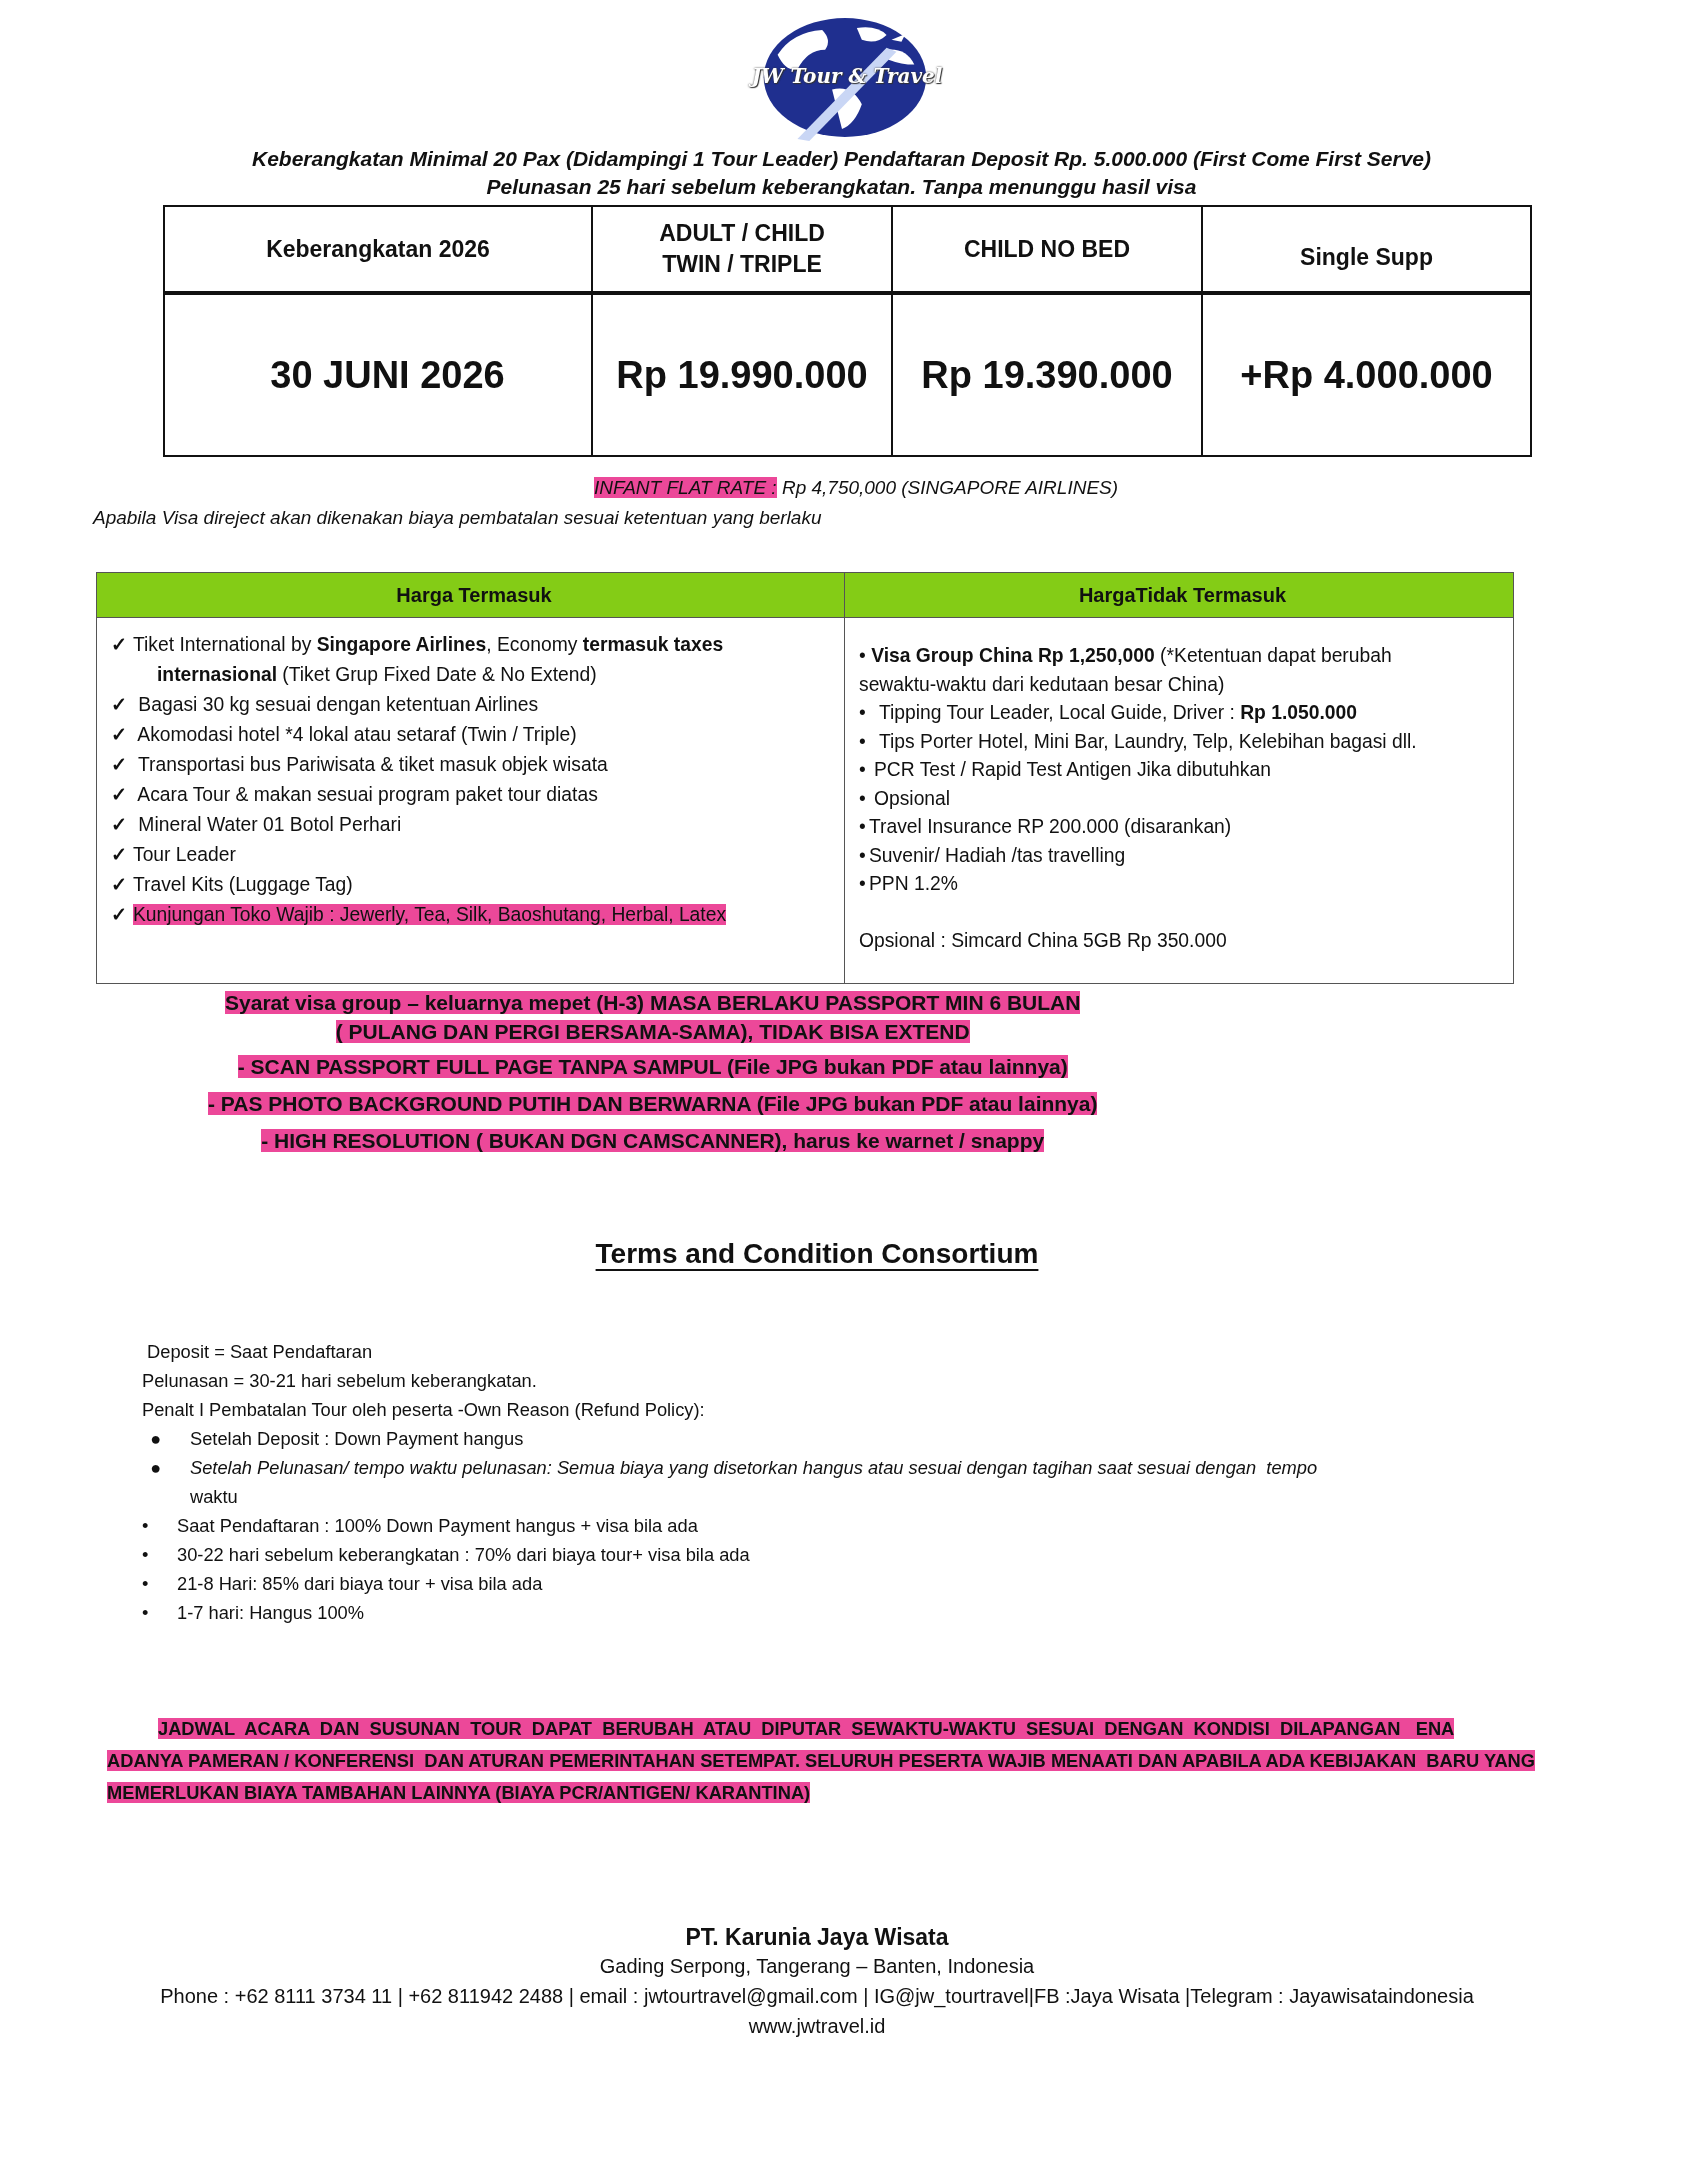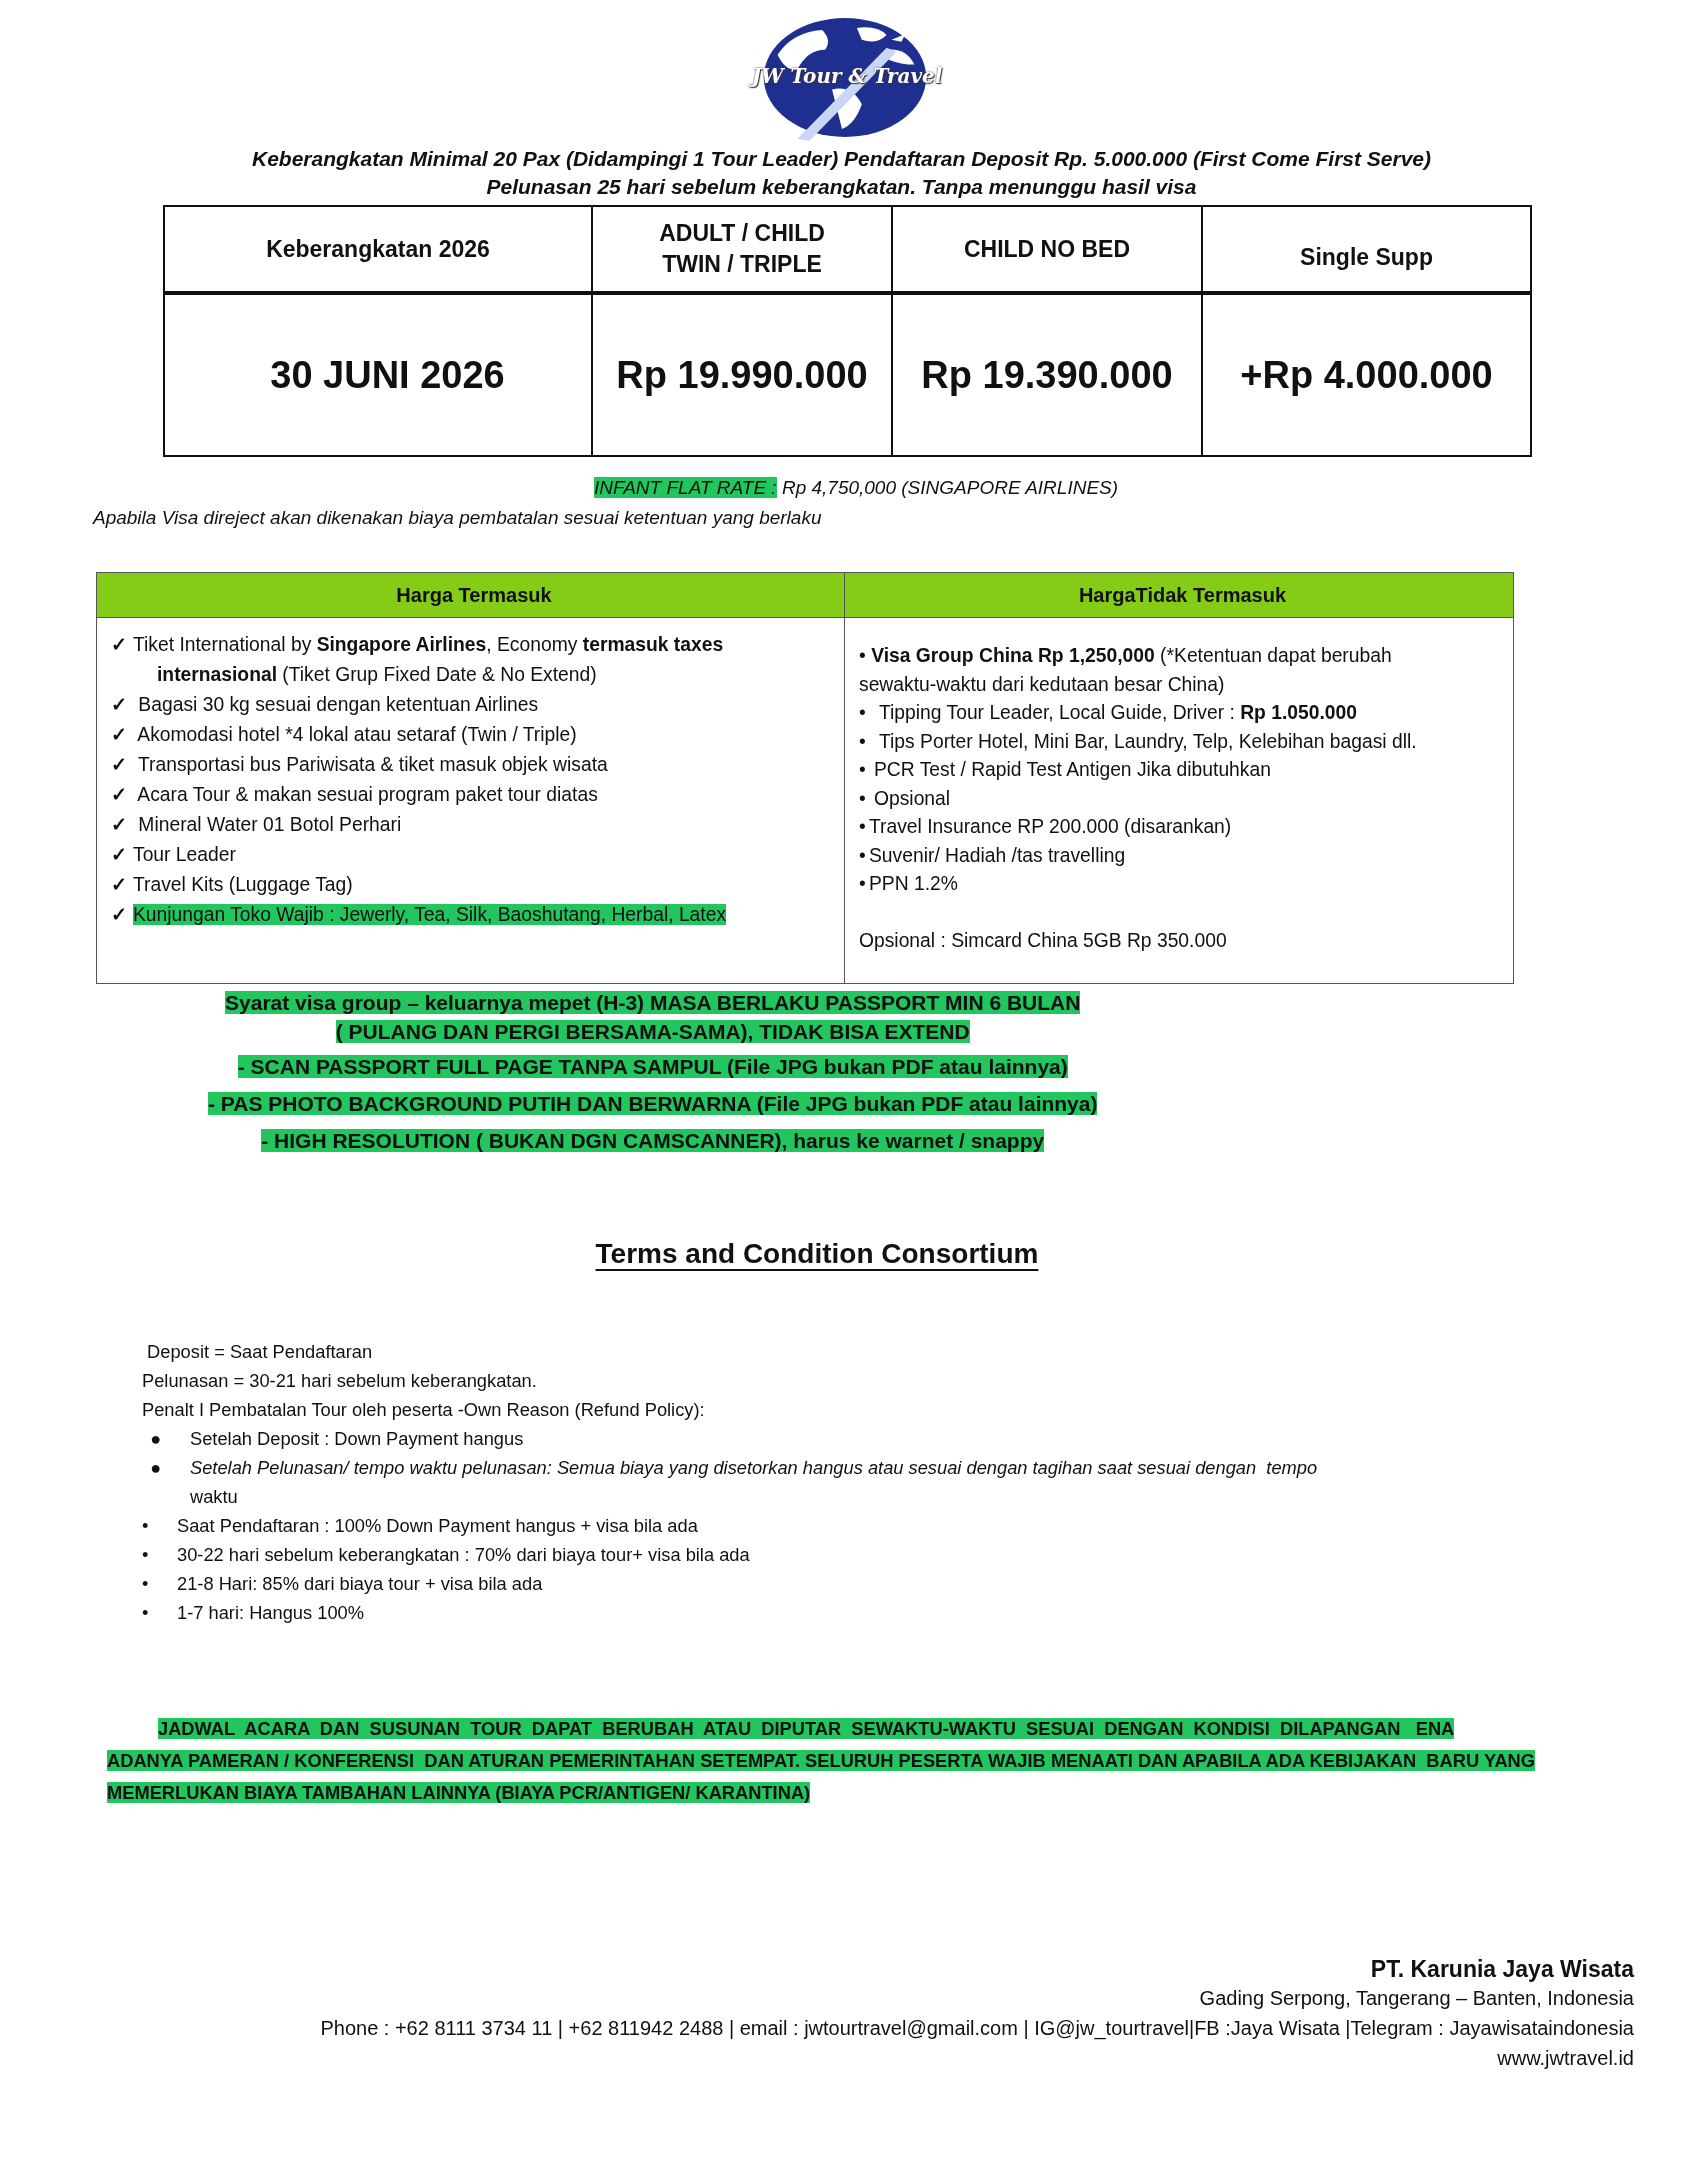--- a/index.html
+++ b/index.html
@@ -1,18 +1,18 @@
 <!DOCTYPE html>
 <html><head>
 <meta charset="utf-8">
 <style>
   html, body { margin:0; padding:0; background:#ffffff; }
   body { width:1683px; height:2178px; position:relative; font-family:"Liberation Sans", sans-serif; color:#111; overflow:hidden; }
   .abs { position:absolute; }
-  .hl { background:#22c55e; }
+  .hl { background:#ec4899; }
   
   #logo { left:738px; top:10px; width:208px; height:134px; }
   
   .intro { left:0; width:1683px; text-align:center; font-style:italic; font-weight:bold; font-size:21px; }
   
   #price-table { left:163px; top:205px; width:1366px; border-collapse:collapse; table-layout:fixed; }
   #price-table td { border:2px solid #111; text-align:center; vertical-align:middle; font-weight:bold; }
   #price-table tr.head td { height:65px; font-size:23px; line-height:31px; }
   #price-table tr.vals td { height:158px; font-size:38px; border-top:4px solid #111; }
   #price-table tr.vals td.date { padding-left:20px; }
@@ -29,21 +29,21 @@
   .exc-item { white-space:nowrap; line-height:28.5px; }
   
   .visa-req { left:208px; font-weight:bold; font-size:21px; line-height:29px;text-align:center; }
   
   #tc-title { left:0; width:1634px; text-align:center; top:1238px; font-size:28px; font-weight:bold; text-decoration:underline; text-underline-offset:6px; }
   .tc { font-size:18.3px; line-height:29px; }
   .bul { display:inline-block; width:40px; }
   
   .notice { font-weight:bold; font-size:18.3px; line-height:32px; }
   
-  .footer { left:0; width:1634px; text-align:right; font-size:20px;margin-top:32px; }
+  .footer { left:0; width:1634px; text-align:center; font-size:20px; }
 </style>
 </head>
 <body>
 
 <div id="logo" class="abs">
   <svg width="208" height="134" viewBox="0 0 210 135">
     <ellipse cx="108" cy="68" rx="82" ry="60" fill="#1f2f8f"></ellipse>
     <path d="M40 45 Q55 22 85 20 Q95 30 88 40 Q70 40 60 60 Q48 62 40 45 Z" fill="#fff"></path>
     <path d="M120 18 Q140 15 150 25 Q140 35 125 30 Z" fill="#fff"></path>
     <path d="M150 40 Q170 38 178 55 Q165 55 152 50 Z" fill="#fff"></path>

